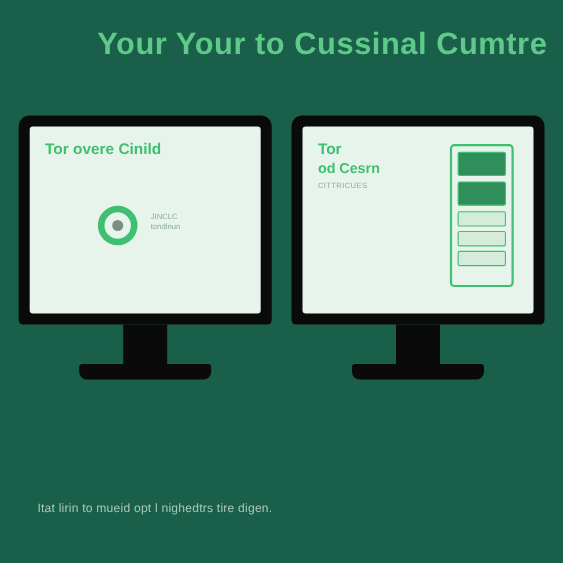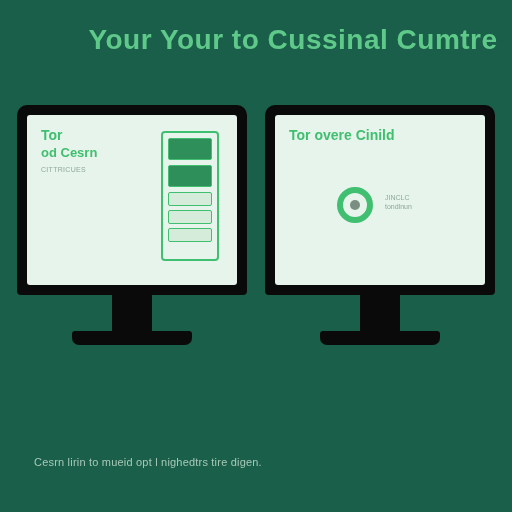--- a/index.html
+++ b/index.html
@@ -168,56 +168,56 @@
     letter-spacing: 0.2px;
     margin-bottom: 2px;
   }
 </style>
 </head>
 <body>
 
 <div class="title">Your Your to Cussinal Cumtre</div>
 
 <div class="monitors">
+
+  <div class="monitor right">
+    <div class="bezel">
+      <div class="screen">
+        <div class="heading-a">Tor overe Cinild</div>
+        <div class="circle-wrap">
+          <div class="circle">
+              <div class="dot"></div>
+            </div>
+        </div>
+        <div class="circ-label">
+          <div>JINCLC</div>
+          <div>tondlnun</div>
+        </div>
+      </div>
+    </div>
+    <div class="neck"></div>
+    <div class="base"></div>
+  </div>
 
   <div class="monitor left">
     <div class="bezel">
       <div class="screen">
         <div class="heading-a">Tor</div>
         <div class="heading-b">od Cesrn</div>
         <div class="sub">CITTRICUES</div>
         <div class="panel">
           <div class="slot dark"></div>
           <div class="slot dark"></div>
           <div class="slot inner"></div>
           <div class="slot inner"></div>
           <div class="slot inner"></div>
         </div>
       </div>
     </div>
     <div class="neck"></div>
     <div class="base"></div>
   </div>
 
-  <div class="monitor right">
-    <div class="bezel">
-      <div class="screen">
-        <div class="heading-a">Tor overe Cinild</div>
-        <div class="circle-wrap">
-          <div class="circle">
-              <div class="dot"></div>
-            </div>
-        </div>
-        <div class="circ-label">
-          <div>JINCLC</div>
-          <div>tondlnun</div>
-        </div>
-      </div>
-    </div>
-    <div class="neck"></div>
-    <div class="base"></div>
-  </div>
-
 </div>
 
 <div class="footer">
-  <div class="top-line">Cesrn lirin to mueid opt l nighedtrs tire digen.</div>
+  <div class="top-line">Itat lirin to mueid opt l nighedtrs tire digen.</div>
 </div>
 
 </body></html>

